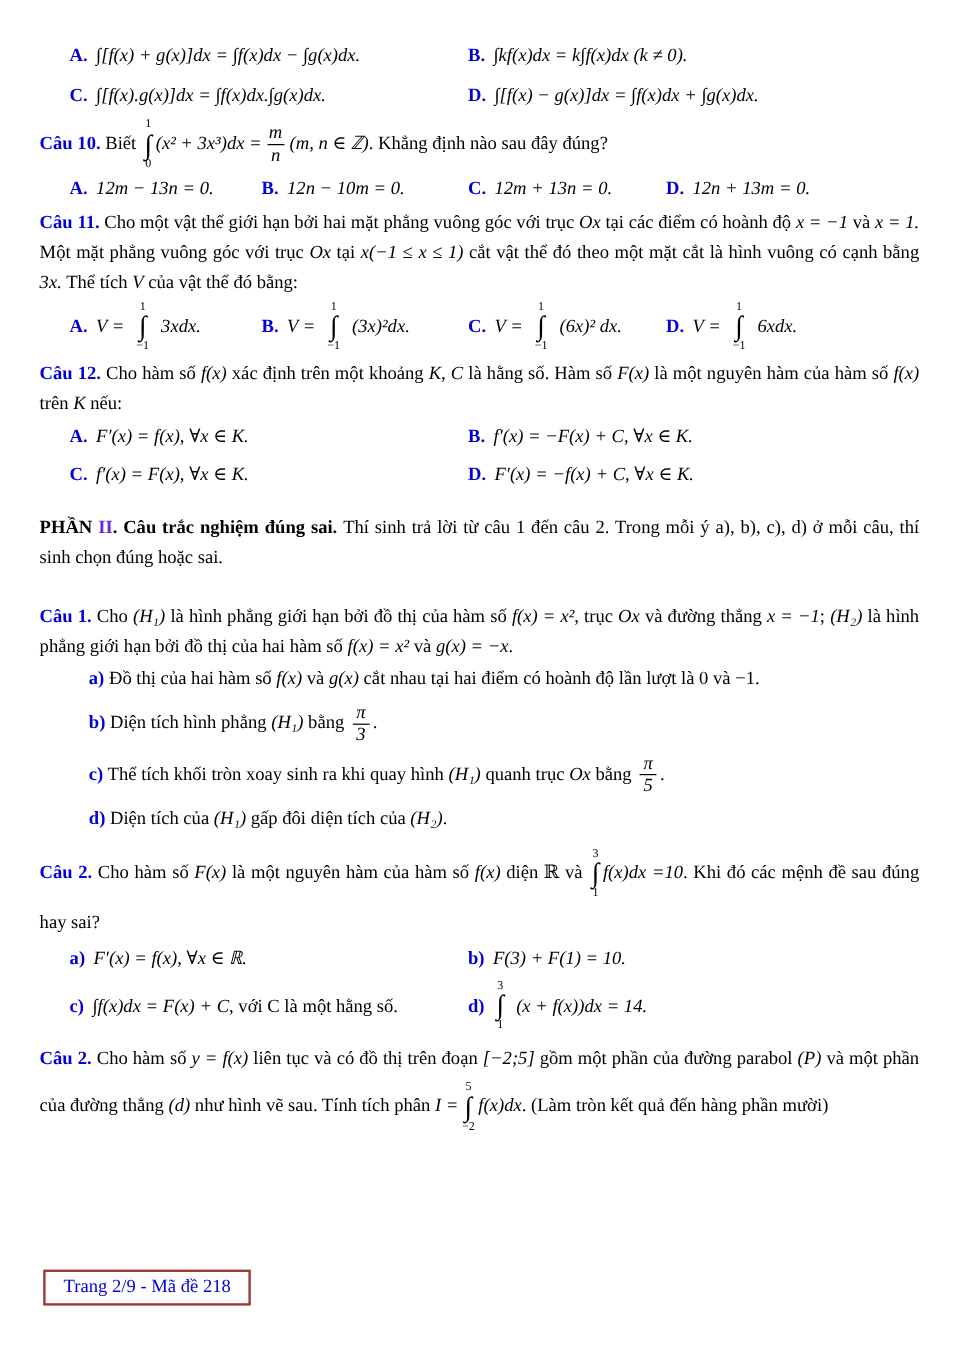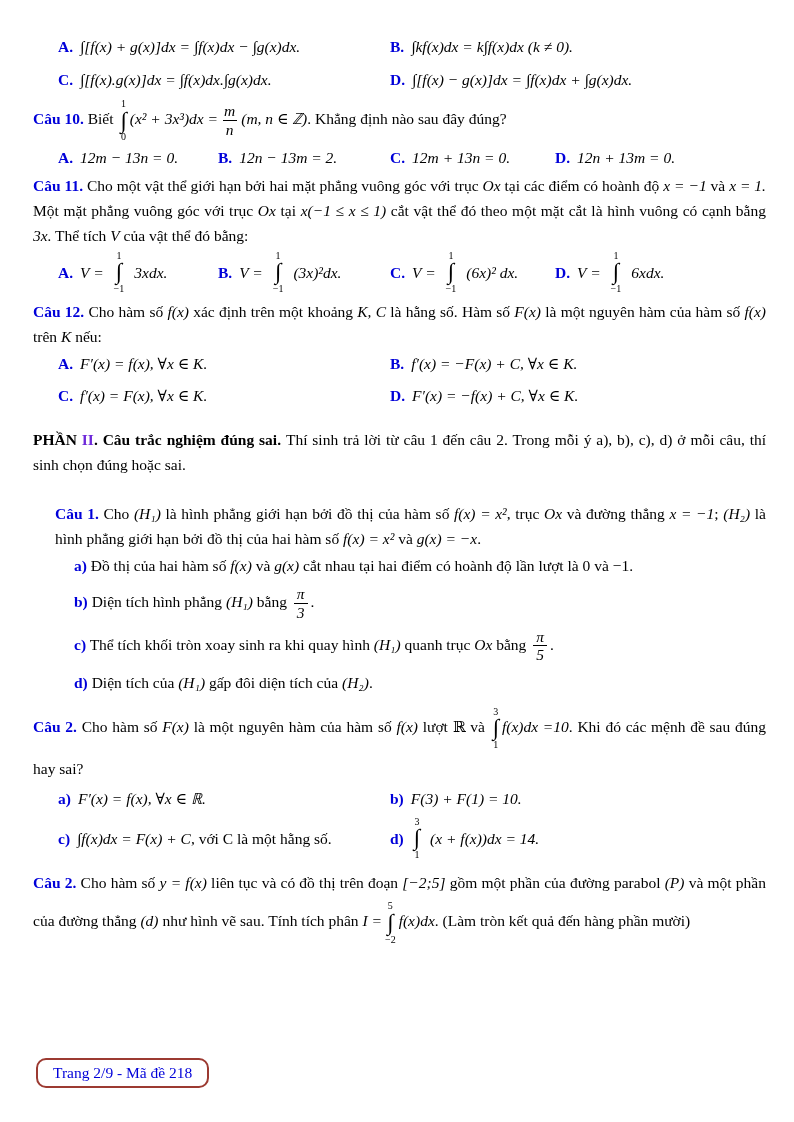--- a/index.html
+++ b/index.html
@@ -22,24 +22,24 @@
   .ilim .lim{font-size:10px;line-height:1.15;font-style:normal;}
   .ilim .sign{font-size:23px;line-height:.95;}
   .frac{display:inline-flex;flex-direction:column;align-items:center;vertical-align:middle;line-height:1.15;margin:0 3px;font-style:italic;}
   .frac .num{padding:0 3px;}
   .frac .den{border-top:1px solid #000;padding:0 3px;}
   .phead{line-height:1.62;text-align:justify;}
   .phead .bold{font-weight:bold;}
   .phead .bluenum{font-weight:bold;color:#6d28d9;}
   .mt2{margin-top:2px;}.mt4{margin-top:4px;}.mt6{margin-top:6px;}
   .mt10{margin-top:10px;}.mt18{margin-top:18px;}.mt20{margin-top:20px;}
-  .mt24{margin-top:24px;margin-left:22px;}.mt36{margin-top:36px;}
+  .mt24{margin-top:24px;}.mt36{margin-top:36px;}
   .footerbox{
     position:absolute;left:36px;bottom:34px;
-    border:2px solid #9c3a31;border-radius:10px;
+    border:2px solid #9c3a31;border-radius:0;
     padding:4px 15px;color:#0000d9;background:#fff;
   }
 </style>
 </head>
 <body>
 
 <div class="page">
 
   <div class="opt2">
     <div class="opt">
@@ -69,21 +69,21 @@
         <span class="den">n</span>
       </span><span class="math">(m, n ∈ ℤ)</span><span>. Khẳng định nào sau đây đúng?</span></div>
 
   <div class="opt4 mt2">
     <div class="opt">
         <span class="qlabel">A.</span>
         <span class="math">12m − 13n = 0.</span>
       </div>
     <div class="opt">
         <span class="qlabel">B.</span>
-        <span class="math">12n − 13m = 2.</span>
+        <span class="math">12n − 10m = 0.</span>
       </div>
     <div class="opt">
         <span class="qlabel">C.</span>
         <span class="math">12m + 13n = 0.</span>
       </div>
     <div class="opt">
         <span class="qlabel">D.</span>
         <span class="math">12n + 13m = 0.</span>
       </div>
   </div>
@@ -165,21 +165,21 @@
         <span class="den">3</span>
       </span><span>.</span></div>
 
   <div class="subrow mt6"><span class="subl">c)</span><span> Thể tích khối tròn xoay sinh ra khi quay hình </span><span class="math">(H₁)</span><span> quanh trục </span><span class="math">Ox</span><span> bằng </span><span class="frac">
         <span class="num">π</span>
         <span class="den">5</span>
       </span><span>.</span></div>
 
   <div class="subrow mt6"><span class="subl">d)</span><span> Diện tích của </span><span class="math">(H₁)</span><span> gấp đôi diện tích của </span><span class="math">(H₂)</span><span>.</span></div>
 
-  <div class="tallpara mt10"><span class="qlabel">Câu 2.</span><span> Cho hàm số </span><span class="math">F(x)</span><span> là một nguyên hàm của hàm số </span><span class="math">f(x)</span><span> lượt ℝ và </span><span class="ilim">
+  <div class="tallpara mt10"><span class="qlabel">Câu 2.</span><span> Cho hàm số </span><span class="math">F(x)</span><span> là một nguyên hàm của hàm số </span><span class="math">f(x)</span><span> diện ℝ và </span><span class="ilim">
         <span class="lim">3</span>
         <span class="sign">∫</span>
         <span class="lim">1</span>
       </span><span class="math">f(x)dx =10</span><span>. Khi đó các mệnh đề sau đúng hay sai?</span></div>
 
   <div class="opt2">
     <div class="opt">
         <span class="subl">a)</span>
         <span class="math">F′(x) = f(x), ∀x ∈ ℝ.</span>
       </div>

